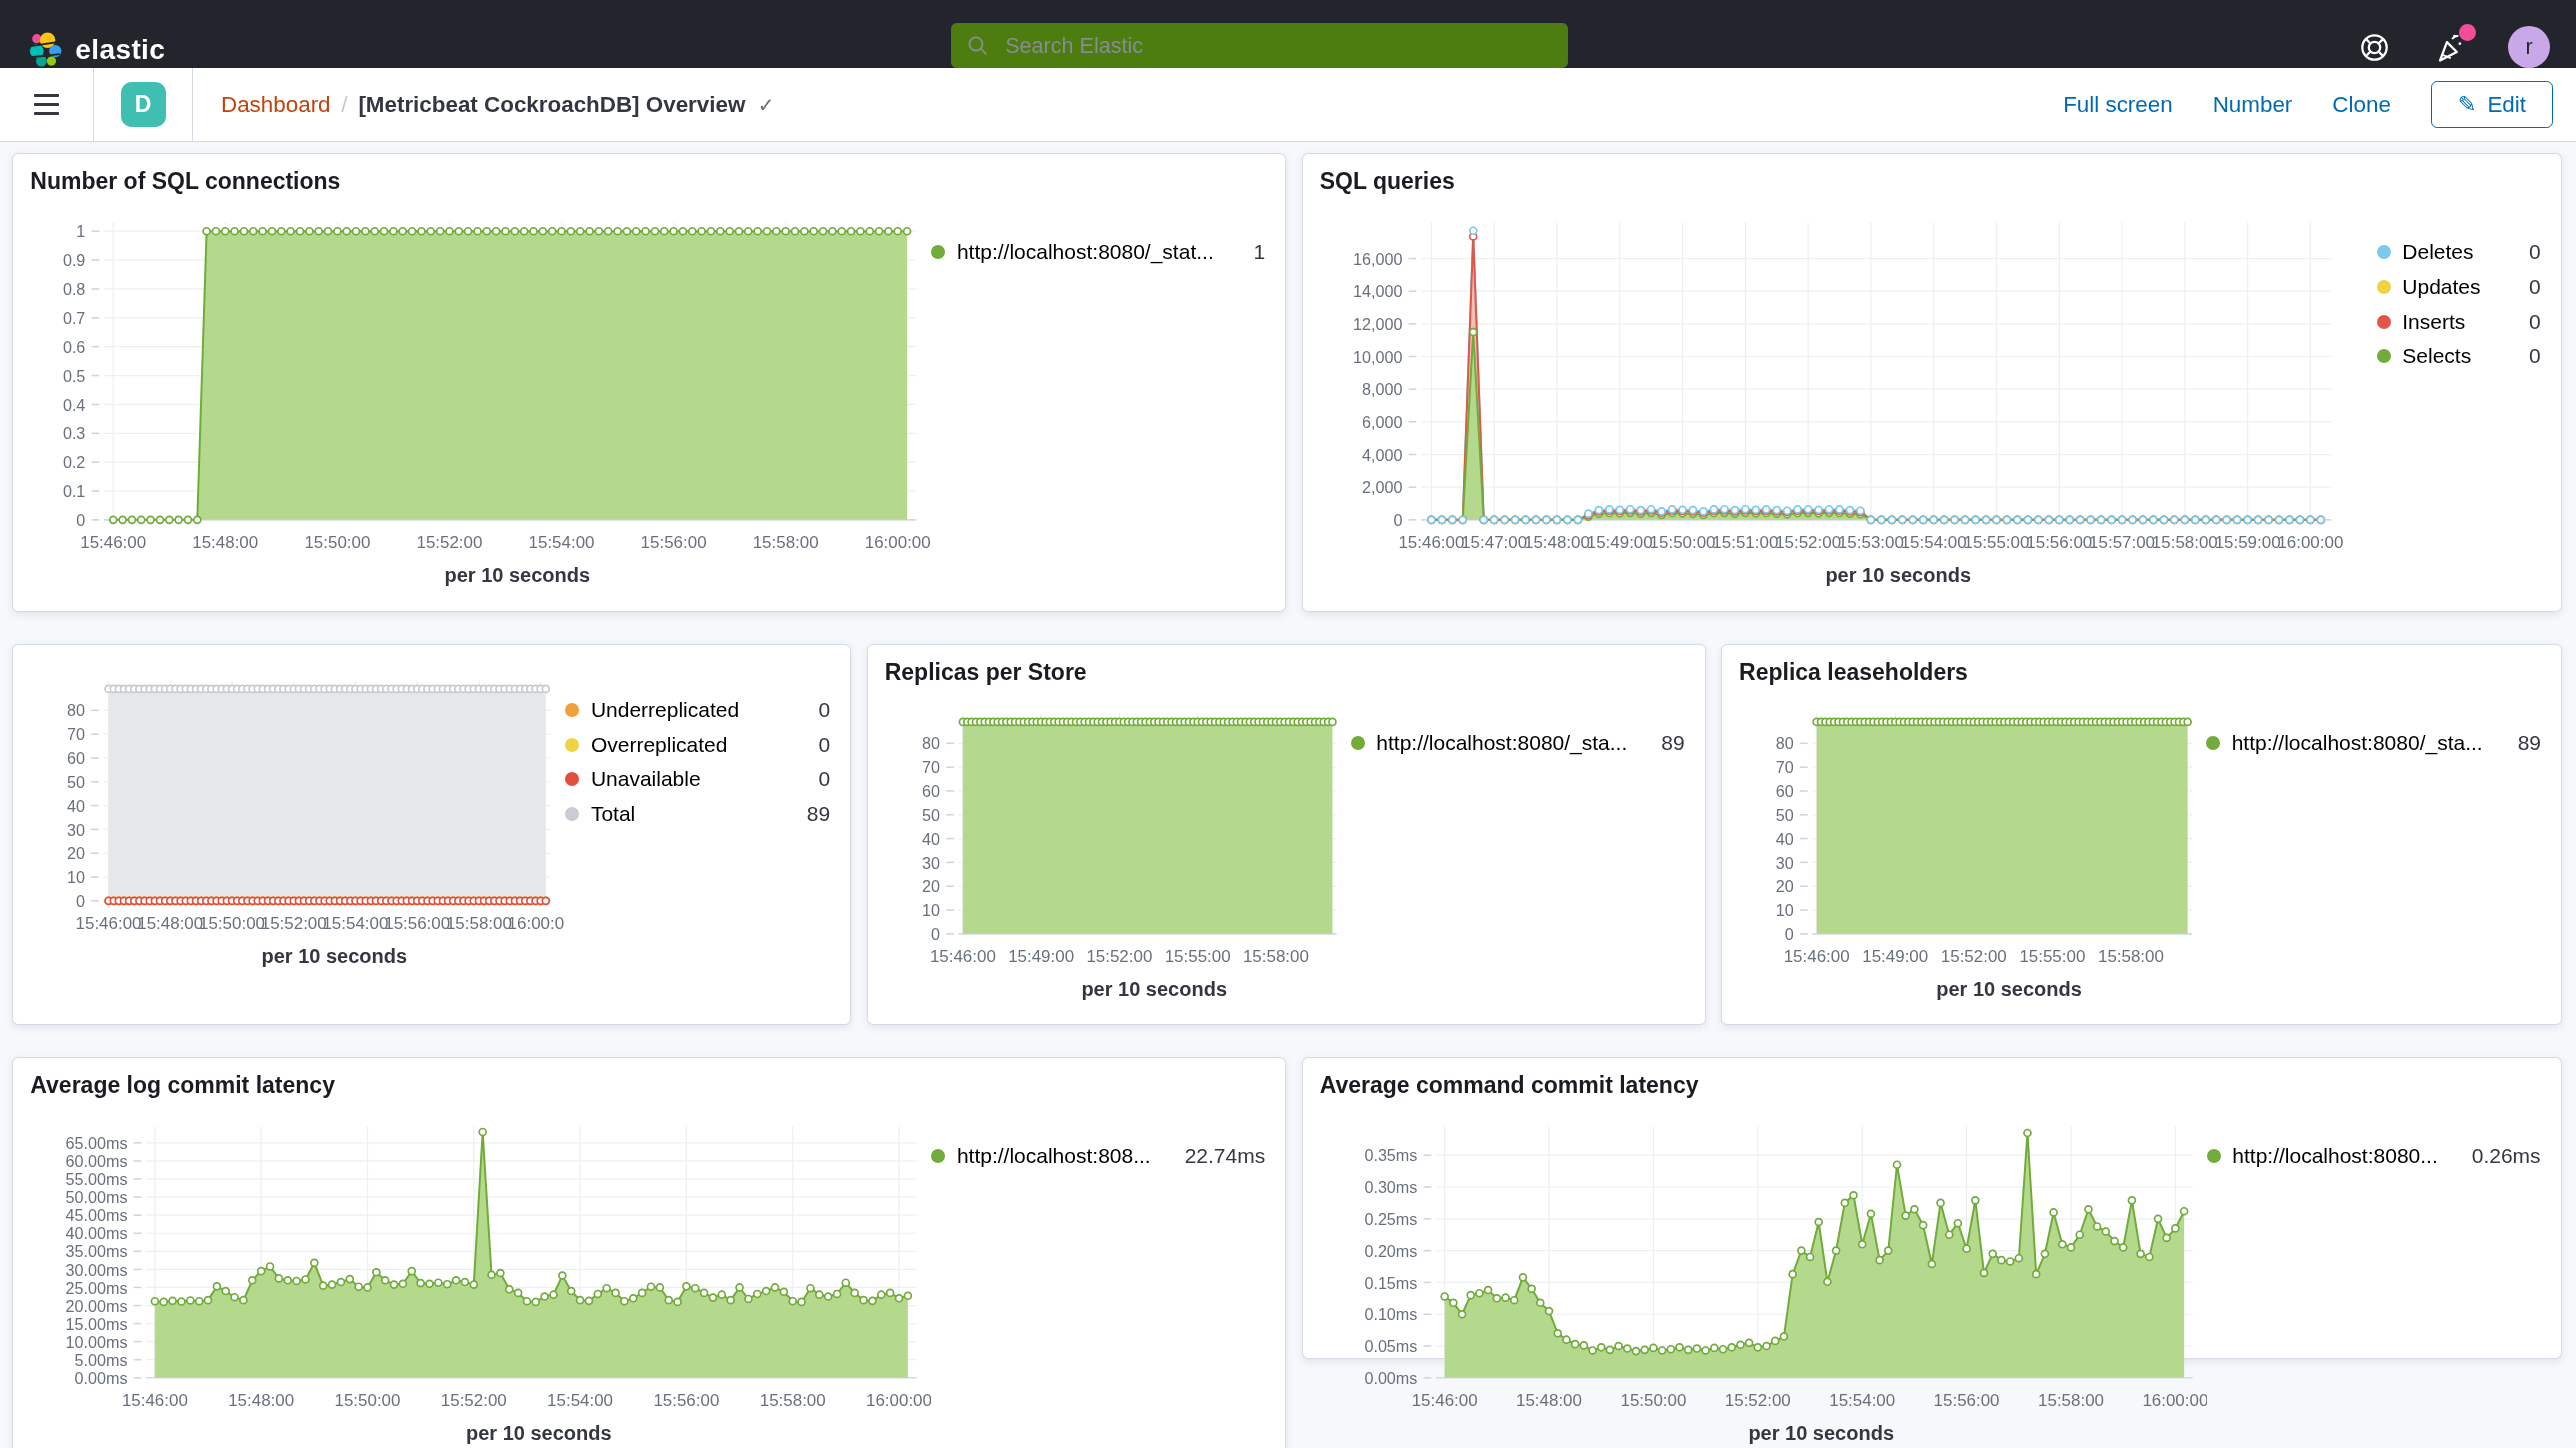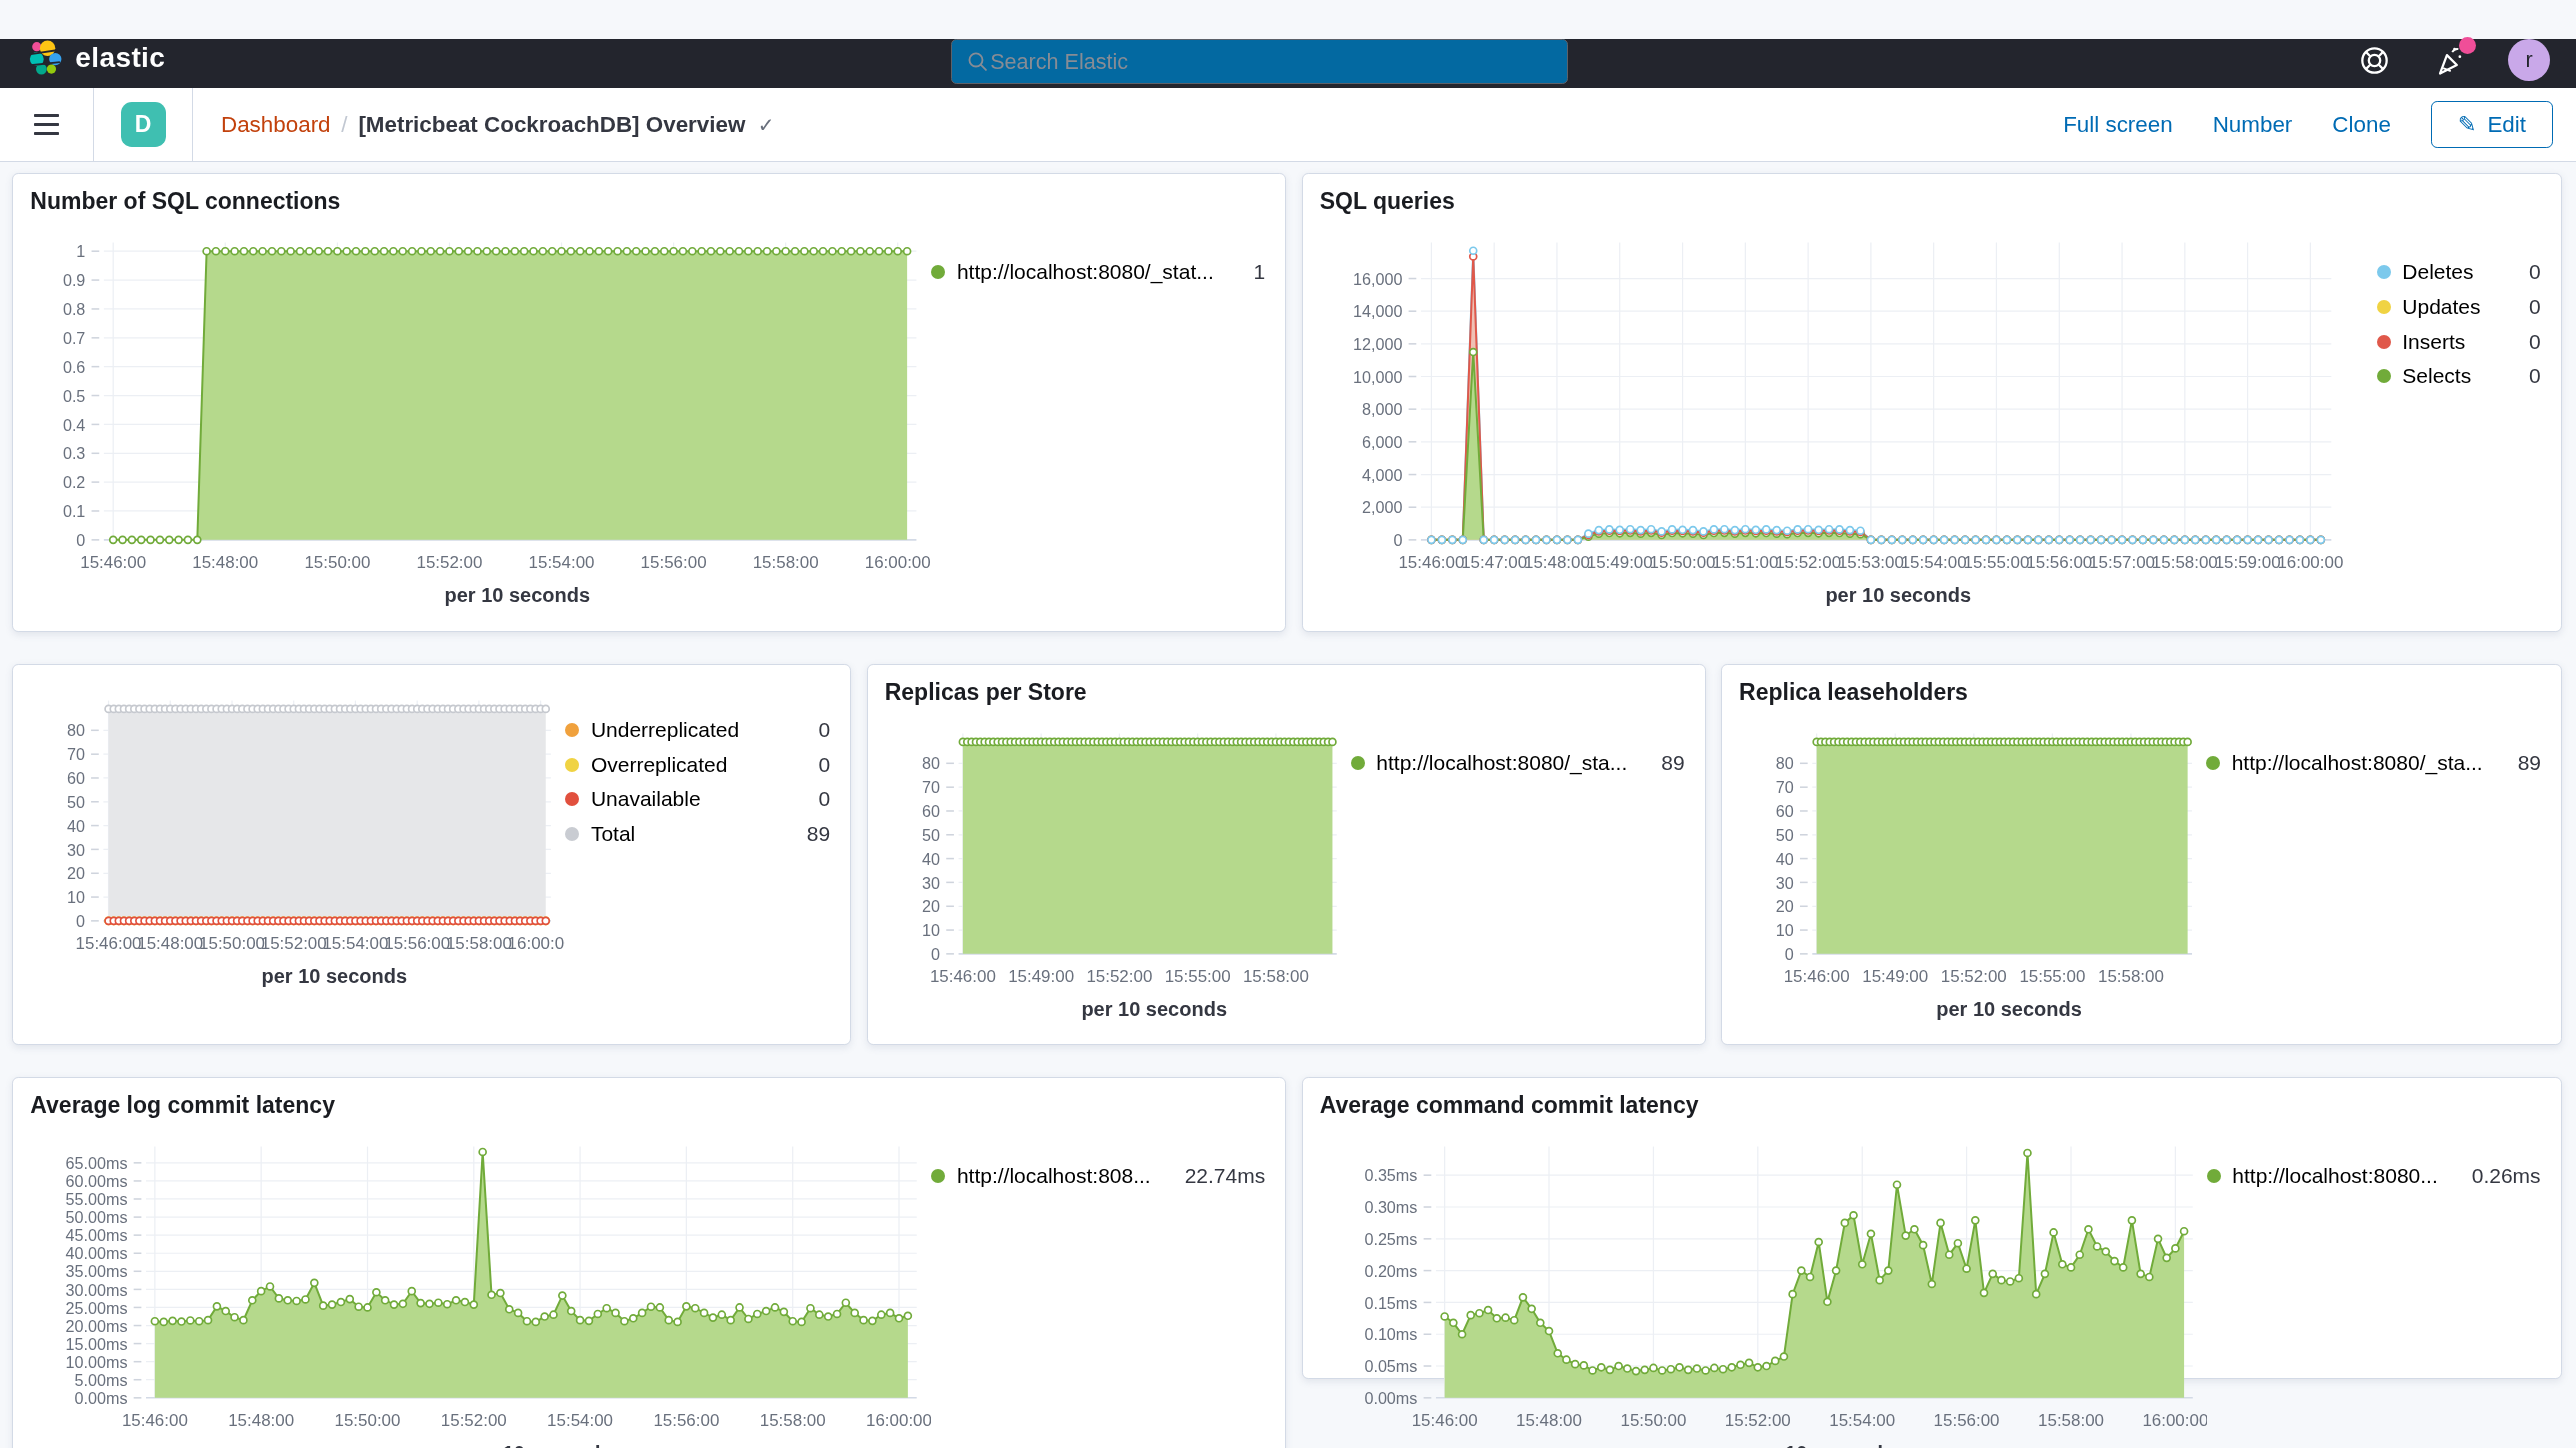--- a/index.html
+++ b/index.html
@@ -1,25 +1,25 @@
 <!DOCTYPE html>
 <html style="font-size:12.3px"><head>
 <meta charset="utf-8">
 <style>
   * { box-sizing: border-box; margin: 0; padding: 0; }
   html,body { width:2576px; height:1448px; overflow:hidden;
     font-family:"Liberation Sans", sans-serif; background:#f6f8fb; }
 
   
-  .topbar { height:49px; background:#23252d; display:flex; align-items:flex-start;
-    padding:0 26px; justify-content:space-between;margin-top:39px; }
+  .topbar { height:68px; background:#23252d; display:flex; align-items:flex-end;
+    padding:0 26px; justify-content:space-between; }
   .logo { display:flex; align-items:center; gap:12.3px; }
   .logo-text { color:#fff; font-size:28px; font-weight:600; letter-spacing:0.4px; }
   .searchbox { width:617px; height:45px; border:0.8px solid #5d6169; border-radius:5.4px;
-    display:flex; align-items:center; padding:0 14px; gap:1px; background:#0369a1; }
+    display:flex; align-items:center; padding:0 14px; gap:16px; background:#4d7c0f; }
   .searchbox input { flex:1; background:transparent; border:none; outline:none;
     color:#d7dadf; font-size:21.6px; font-family:"Liberation Sans",sans-serif; }
   .searchbox input::placeholder { color:#878c95; }
   .top-icons { display:flex; align-items:center; gap:37px; }
   .icon-btn { position:relative; width:40px; height:40px; display:flex;
     align-items:center; justify-content:center; cursor:pointer; }
   .notif-dot { position:absolute; top:-3.1px; right:-4.6px; width:17px; height:17px;
     border-radius:50%; background:#f04e98; }
   .avatar { width:42px; height:42px; border-radius:50%; background:#c9a8e9;
     color:#23252d; font-size:21.6px; display:flex; align-items:center;

